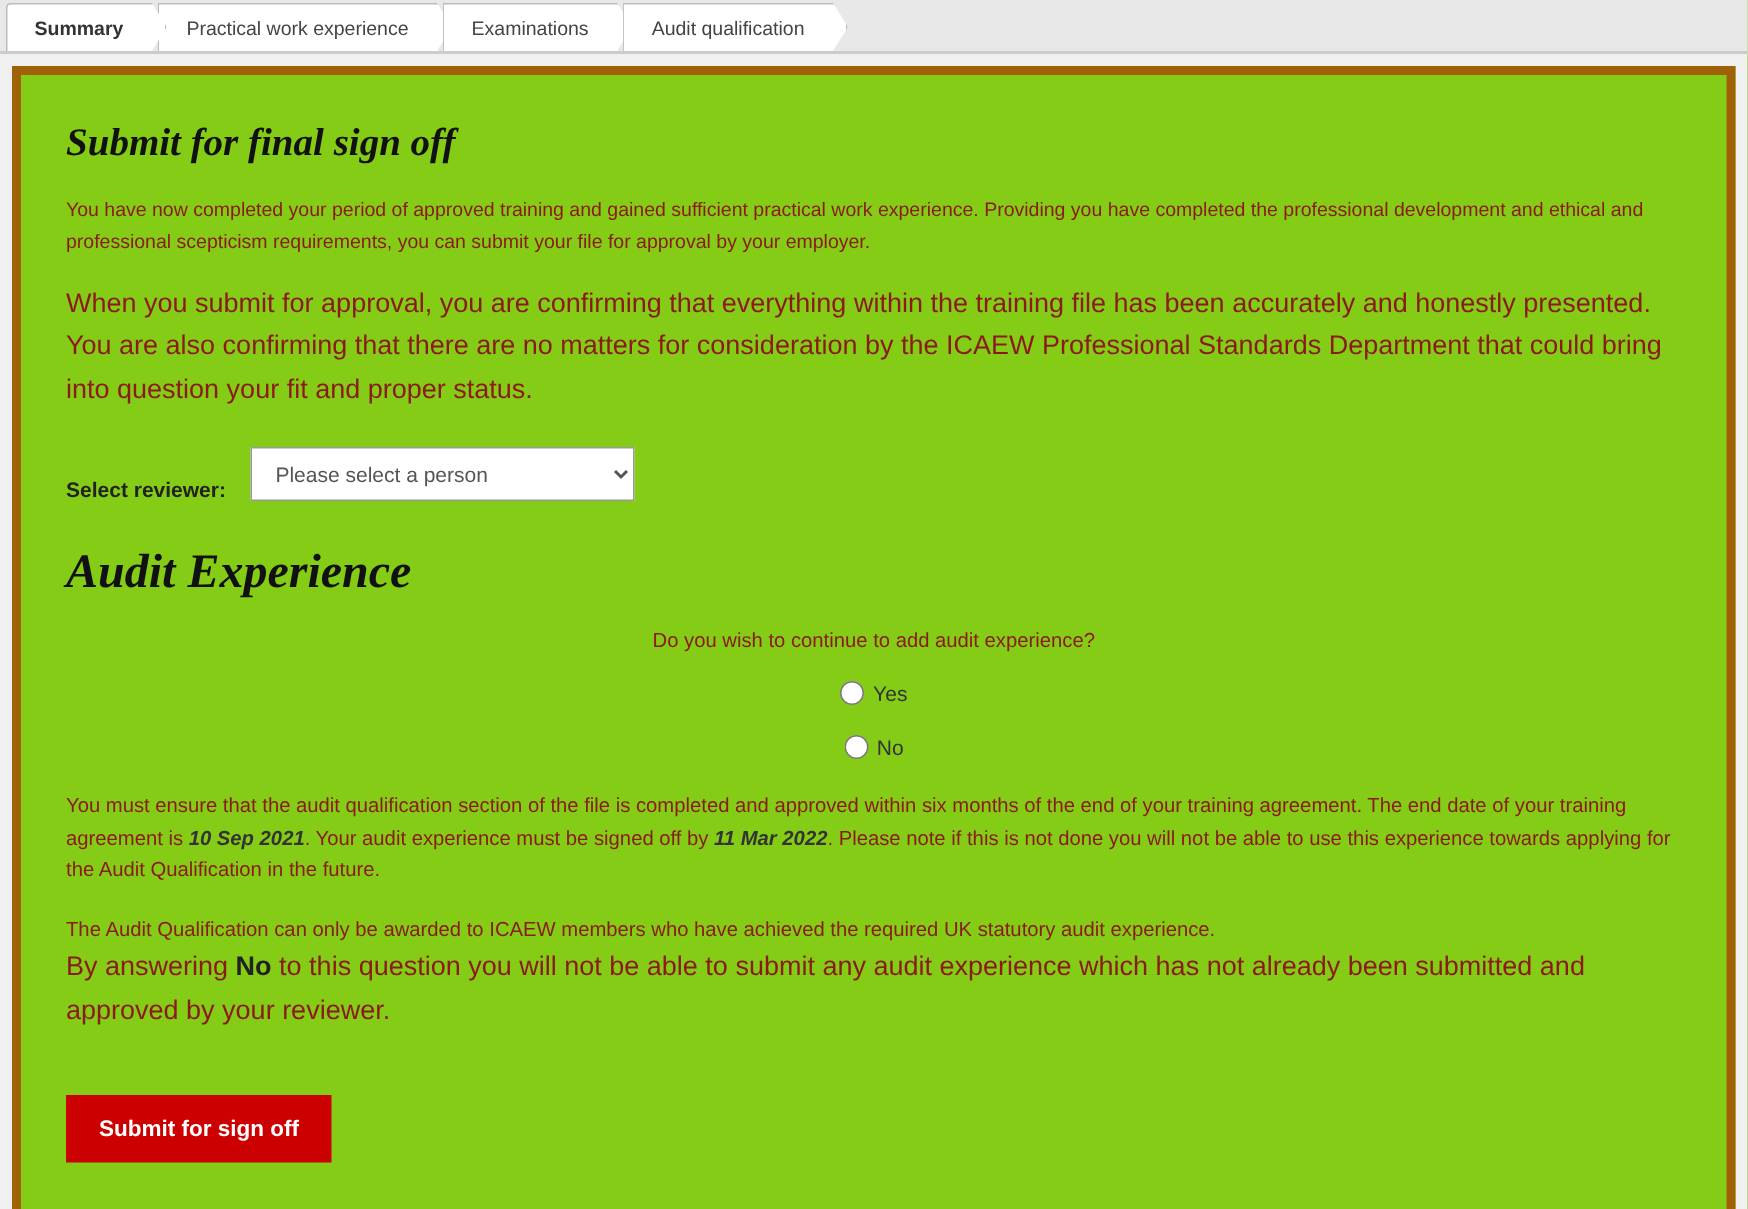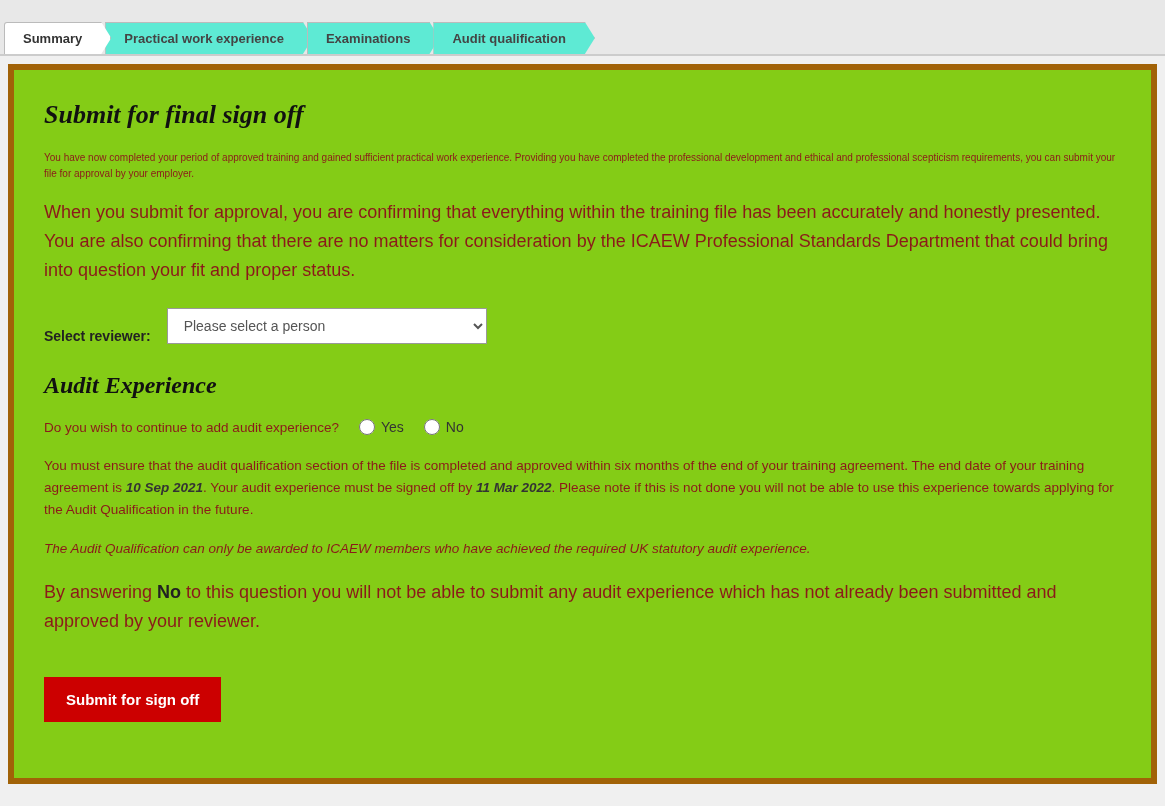--- a/index.html
+++ b/index.html
@@ -10,40 +10,39 @@
       color: #333;
     }
 
     
     .tab-bar {
       display: flex;
       flex-direction: row;
       align-items: flex-end;
       background: #e8e8e8;
       border-bottom: 2px solid #ccc;
-      padding-top: 22px;
+      padding-top: 2px;
       padding-left: 4px;
       gap: 0;
     }
 
     .tab {
       position: relative;
       display: inline-block;
       padding: 8px 18px 8px 18px;
-      background: #5eead4;
+      background: #ffffff;
       border: 1px solid #bbb;
       border-bottom: none;
       cursor: pointer;
       font-size: 13px;
       color: #444;
       margin-right: -6px;
       clip-path: polygon(0 0, calc(100% - 10px) 0, 100% 50%, calc(100% - 10px) 100%, 0 100%);
       padding-right: 28px;
       white-space: nowrap;
-      font-weight: bold;
     }
 
     .tab:first-child {
       clip-path: polygon(0 0, calc(100% - 10px) 0, 100% 50%, calc(100% - 10px) 100%, 0 100%);
       border-radius: 3px 0 0 0;
     }
 
     .tab.active {
       background: #fff;
       color: #333;
@@ -68,21 +67,21 @@
       font-style: italic;
       font-family: Georgia, serif;
       color: #111;
       margin-bottom: 20px;
     }
 
     .intro-text {
       color: #8b1a1a;
       line-height: 1.6;
       margin-bottom: 16px;
-      font-size: 10px;
+      font-size: 13px;
     }
 
     .intro-text-2 {
       color: #8b1a1a;
       line-height: 1.6;
       margin-bottom: 24px;
       font-size: 18px;
     }
 
     .select-reviewer-row {
@@ -93,46 +92,47 @@
     }
 
     .select-reviewer-label {
       font-weight: bold;
       font-size: 14px;
       color: #222;
       white-space: nowrap;
     }
 
     .reviewer-select {
-      width: 320px;
+      width: 256px;
       padding: 8px 12px;
       font-size: 14px;
       border: 1px solid #999;
       background: #fff;
       color: #555;
       appearance: auto;
       cursor: pointer;
     }
 
     .section-title {
-      font-size: 24px;
+      font-size: 32px;
       font-weight: bold;
       font-style: italic;
       font-family: Georgia, serif;
       color: #111;
       margin-bottom: 20px;
     }
 
     .audit-question-row {
       display: flex;
       align-items: center;
       gap: 20px;
       margin-bottom: 20px;
       color: #8b1a1a;
       font-size: 13.5px;
+      flex-direction: column;
     }
 
     .radio-option {
       display: flex;
       align-items: flex-end;
       gap: 6px;
       color: #333;
       font-size: 14px;
     }
 
@@ -151,23 +151,21 @@
 
     .audit-info-text .highlight-date {
       font-weight: bold;
       color: #333;
       font-style: italic;
     }
 
     .audit-info-text-2 {
       color: #8b1a1a;
       line-height: 1.6;
-      margin-bottom: 18px;
       font-size: 13.5px;
-      font-style: italic;
     }
 
     .audit-info-text-3 {
       color: #8b1a1a;
       line-height: 1.6;
       margin-bottom: 42px;
       font-size: 18px;
     }
 
     .audit-info-text-3 .bold {

